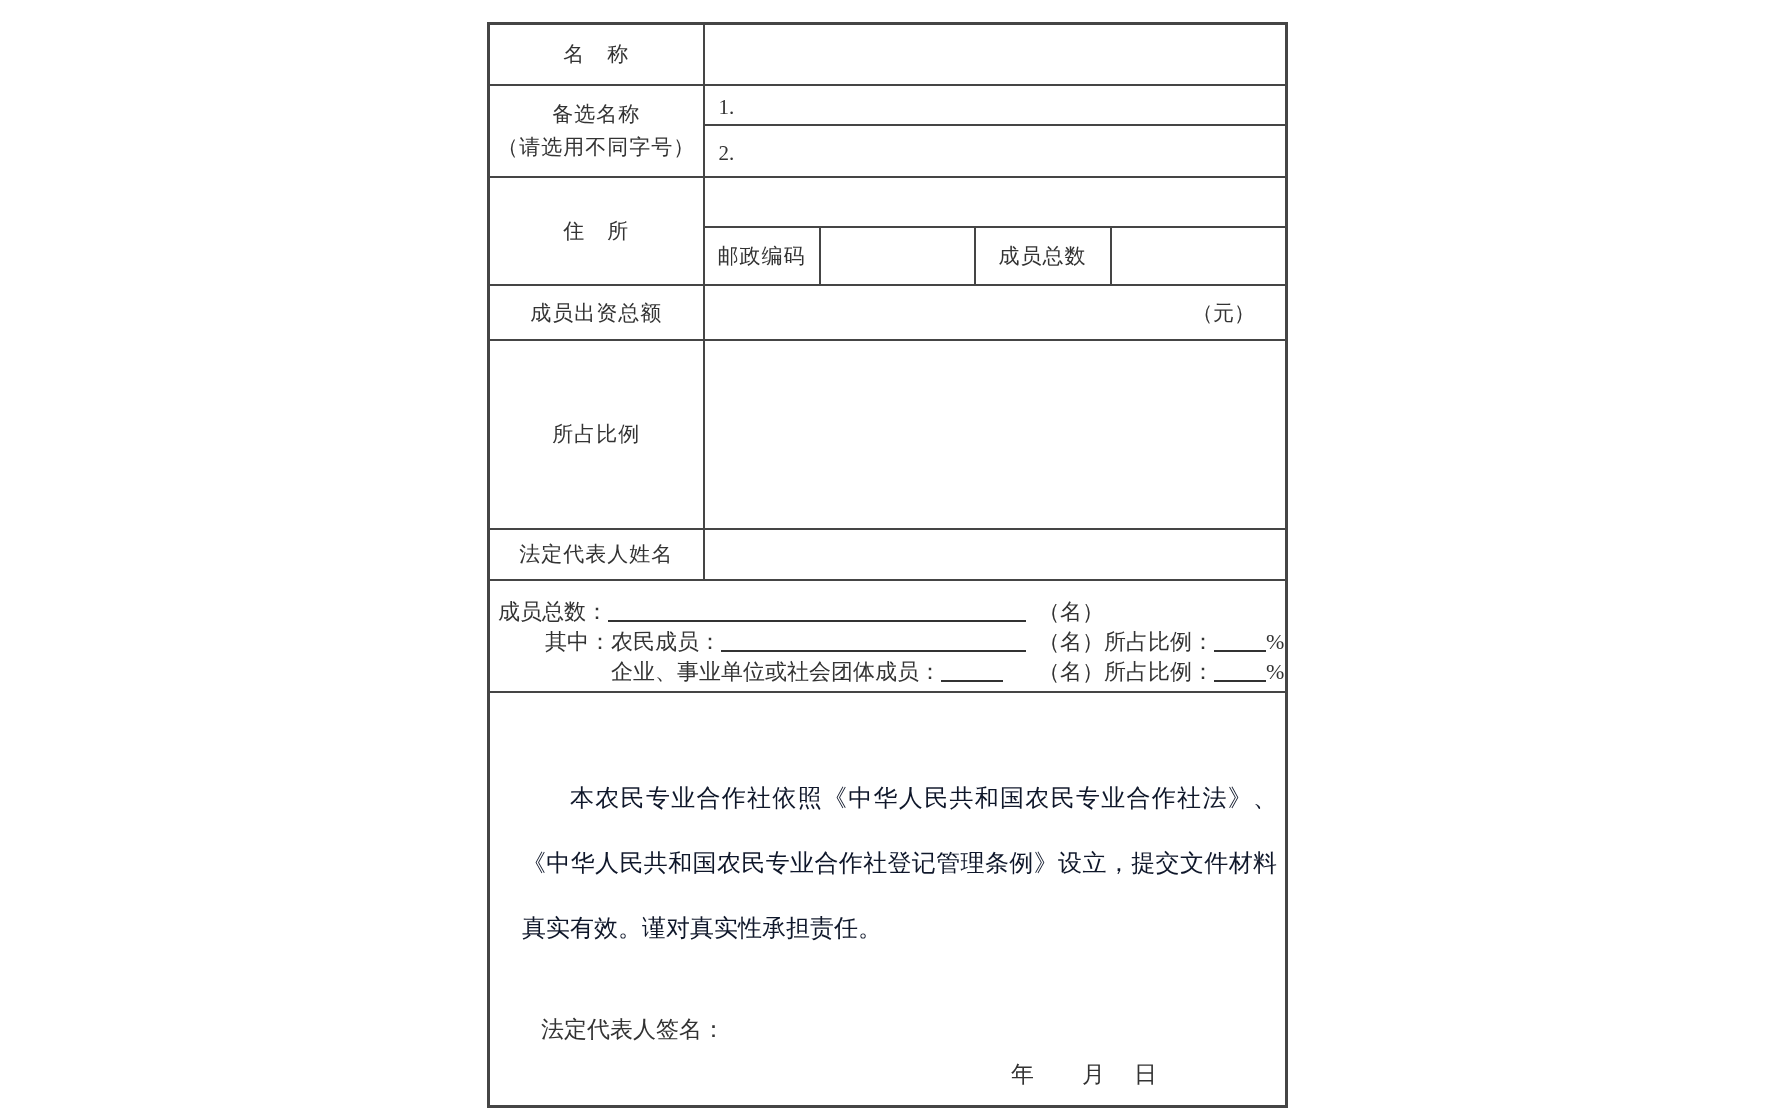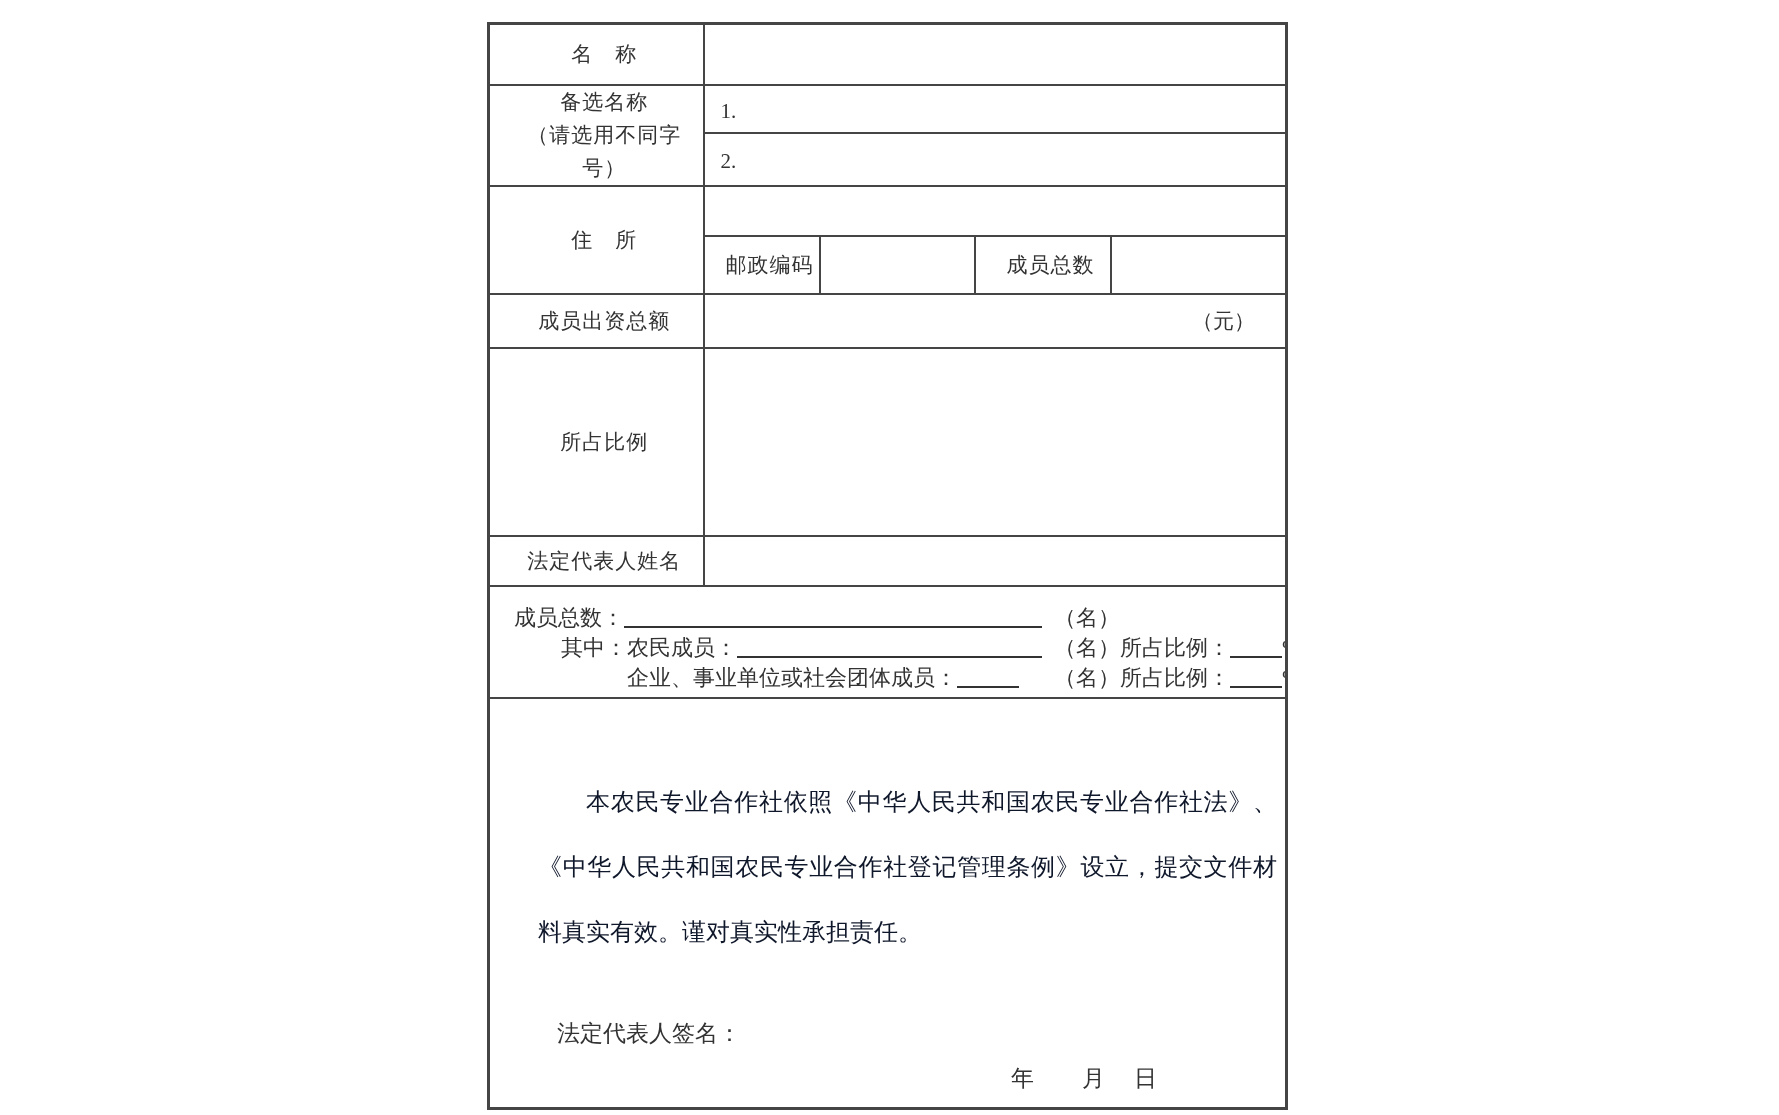--- a/index.html
+++ b/index.html
@@ -19,21 +19,20 @@
     border-collapse: collapse;
     table-layout: fixed;
     border: 3px solid #454545;
   }
   table.form td {
     border: 2px solid #454545;
     font-size: 21px;
     color: #333;
     vertical-align: middle;
     overflow: hidden;
-    padding-left: 16px;
   }
   td.lbl { text-align: center; letter-spacing: 1px; }
   td.lbl .two-line { line-height: 33px; }
   td.opt {
     vertical-align: top;
     padding: 5px 0 0 14px;
     font-size: 21px;
     text-align: left;
   }
   td.capital-cell { text-align: right; padding-right: 30px; font-size: 21px; }
@@ -79,21 +78,21 @@
     </colgroup>
 
     <tbody>
         <tr style="height:61px">
       <td class="lbl">
         <span>名　称</span>
       </td>
       <td colspan="4"></td>
     </tr>
 
-    <tr style="height:48px">
+    <tr style="height:40px">
       <td class="lbl" rowspan="2">
         <div class="two-line">
           <div>备选名称</div>
           <div>（请选用不同字号）</div>
         </div>
       </td>
       <td colspan="4" class="opt">
         <span>1.</span>
       </td>
     </tr>

